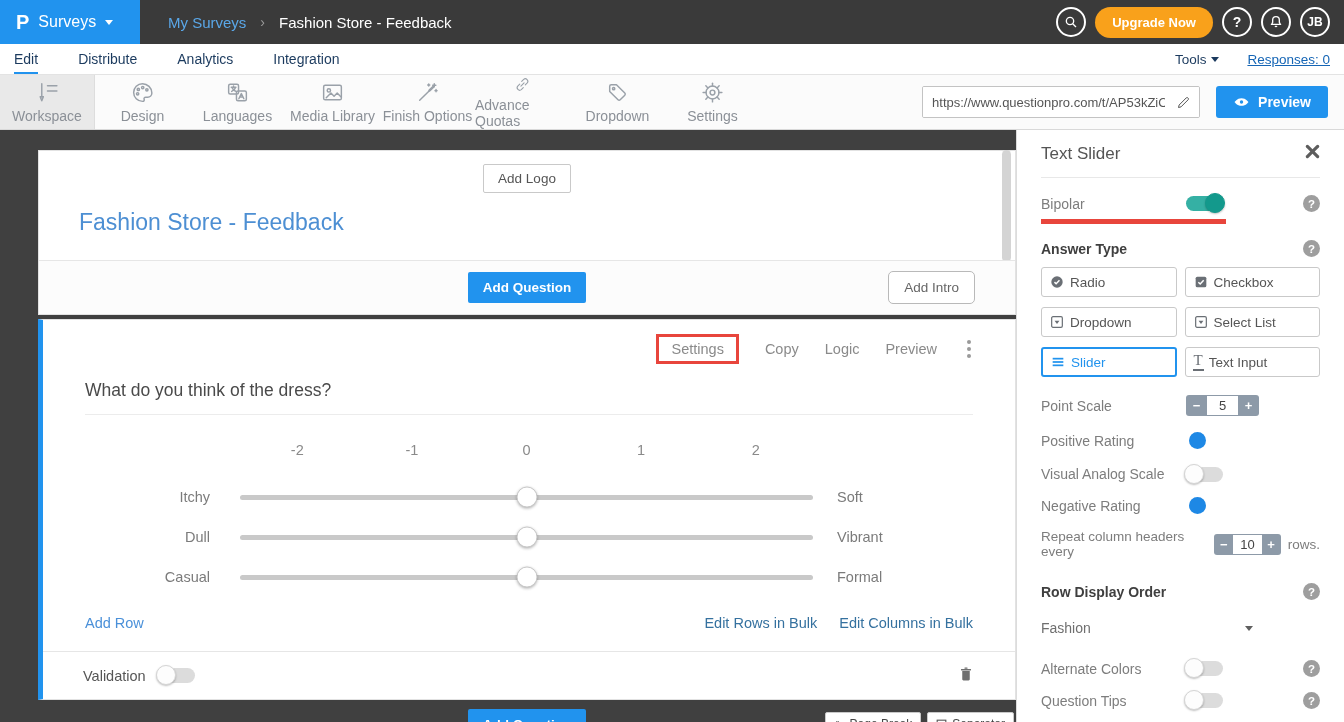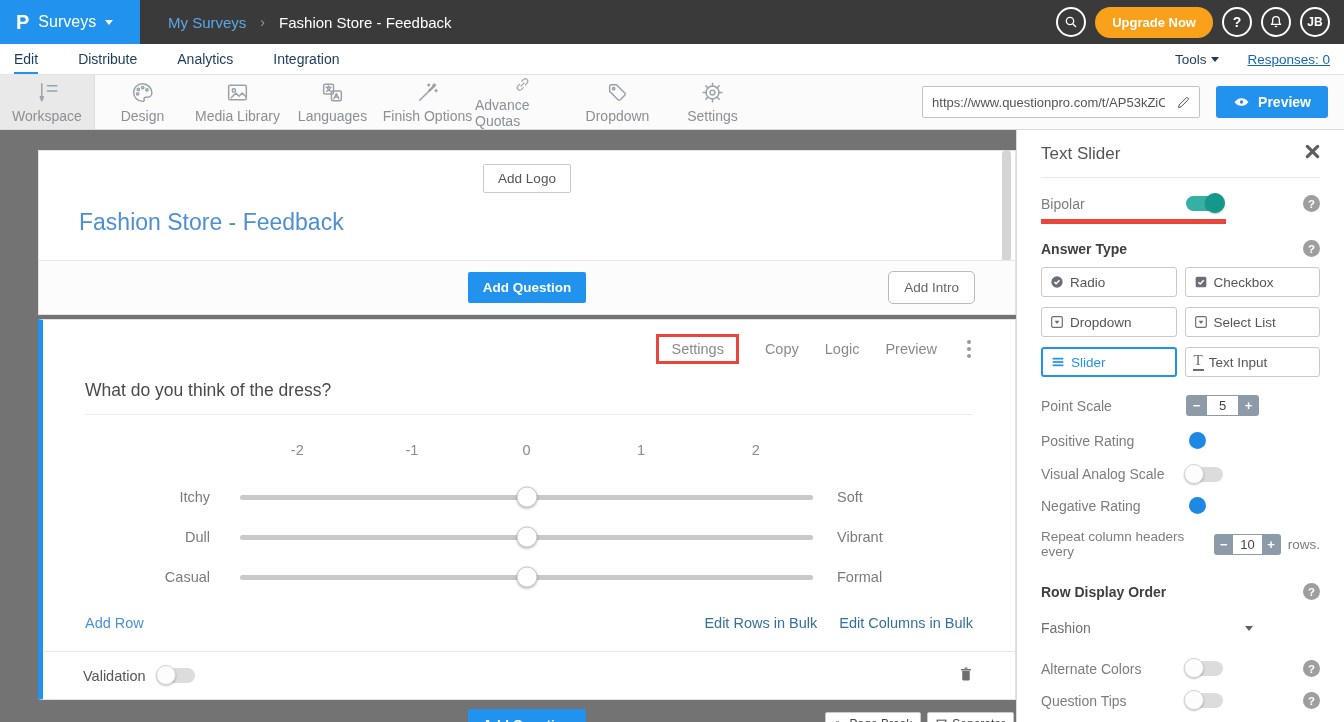--- a/index.html
+++ b/index.html
@@ -41,21 +41,21 @@
   .url-box { display:flex; width:278px; height:32px; border:1px solid #c3c3c3; background:#fff; border-radius:2px; overflow:hidden; }
   .url-input { border:none; outline:none; flex:1; font-size:13px; color:#555; padding:0 2px 0 9px; font-family:inherit; background:#fff; }
   .pencil-btn { width:32px; display:flex; align-items:center; justify-content:center; background:#fff; border:none; }
   .pencil-btn svg { width:15px; height:15px; stroke:#555; stroke-width:1.6; fill:none; }
   .preview-btn { background:#2193ee; color:#fff; border:none; height:32px; padding:0 17px; border-radius:3px;
     font-size:14px; font-weight:700; display:flex; align-items:center; gap:8px; font-family:inherit; }
   .preview-btn svg { width:17px; height:14px; }
 
   
   .content { flex:1; display:flex; min-height:0; }
-  .main { flex:1; background:#737373; padding:20px 0 0 38px; position:relative; overflow:hidden; }
+  .main { flex:1; background:#404040; padding:20px 0 0 38px; position:relative; overflow:hidden; }
   .main-inner { width:978px; }
   .main-scrollbar { position:absolute; right:5px; top:20px; width:9px; height:112px; background:#d4d4d4; border-radius:5px; }
 
   .survey-head-card { background:#fff; border:1px solid #e2e2e2; }
   .logo-row { padding-top:13px; display:flex; justify-content:center; }
   .add-logo-btn { border:1px solid #c9c9c9; background:#fff; color:#555; font-size:13.5px; padding:6px 14px; border-radius:2px; font-family:inherit; }
   .survey-title { color:#4d8fd3; font-size:23px; font-weight:400; padding:16px 40px 24px; }
   .add-band { position:relative; height:54px; display:flex; align-items:center; justify-content:center; border-top:1px solid #e6e6e6; background:#fcfcfc; }
   .add-q-btn { background:#2193ee; color:#fff; border:none; padding:8px 15px; font-size:13.5px; font-weight:700; border-radius:2px; font-family:inherit; }
   .add-intro-btn { position:absolute; right:40px; border:1px solid #b9b9b9; background:#fff; color:#666; padding:8px 15px; font-size:13.5px; border-radius:5px; font-family:inherit; }
@@ -193,34 +193,34 @@
           <path d="M12 3.5c-4.7 0-8.5 3.8-8.5 8.5s3.8 8.5 8.5 8.5c1.4 0 2-.9 1.6-1.9-.5-1.2.2-2.1 1.5-2.1h1.9c2.2 0 4-1.8 4-4 0-5-4.3-9-9-9z"></path>
           <circle cx="8" cy="9" r="1.1"></circle>
           <circle cx="12.2" cy="7.2" r="1.1"></circle>
           <circle cx="16.2" cy="9.4" r="1.1"></circle>
           <circle cx="7.3" cy="13.2" r="1.1"></circle>
         </svg>
       <span>Design</span>
     </div>
     <div class="tool">
       <svg viewBox="0 0 24 24">
-          <rect x="3.5" y="5" width="17" height="14" rx="1.5"></rect>
-          <circle cx="8.5" cy="10" r="1.6"></circle>
-          <path d="M6 17l4.5-4.5 3 3 3-3 3.5 3.5"></path>
-        </svg>
-      <span>Media Library</span>
-    </div>
-    <div class="tool">
-      <svg viewBox="0 0 24 24">
           <rect x="3.5" y="4" width="9.5" height="9.5" rx="1.5"></rect>
           <path d="M6 7h4.5M8.2 5.8v1.2M6.4 11c1.8-.8 3.3-2.3 3.8-4M10.5 11C9 10.3 7.6 9 7 7.8"></path>
           <rect x="11" y="10.5" width="9.5" height="9.5" rx="1.5"></rect>
           <path d="M13.3 18l2.4-5 2.4 5M14.2 16.4h3"></path>
         </svg>
       <span>Languages</span>
+    </div>
+    <div class="tool">
+      <svg viewBox="0 0 24 24">
+          <rect x="3.5" y="5" width="17" height="14" rx="1.5"></rect>
+          <circle cx="8.5" cy="10" r="1.6"></circle>
+          <path d="M6 17l4.5-4.5 3 3 3-3 3.5 3.5"></path>
+        </svg>
+      <span>Media Library</span>
     </div>
     <div class="tool">
       <svg viewBox="0 0 24 24">
           <line x1="4.5" y1="19.5" x2="14" y2="10"></line>
           <line x1="14" y1="10" x2="17.5" y2="6.5" style="stroke-width:2.4"></line>
           <path d="M18.5 3.5v3M17 5h3M13.2 3.8v2M12.2 4.8h2M20.2 9.2v2M19.2 10.2h2"></path>
         </svg>
       <span>Finish Options</span>
     </div>
     <div class="tool">

